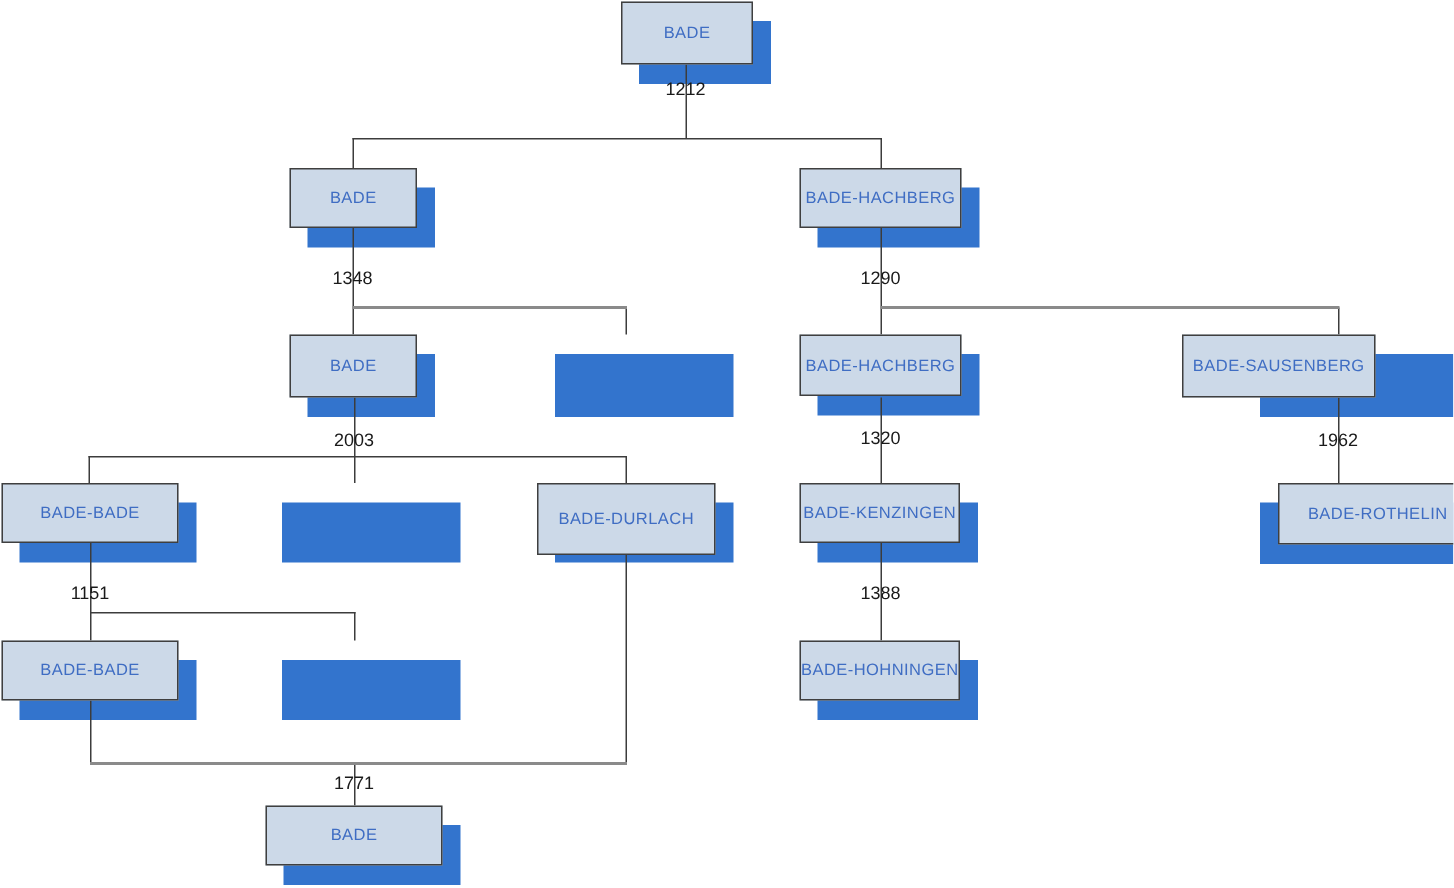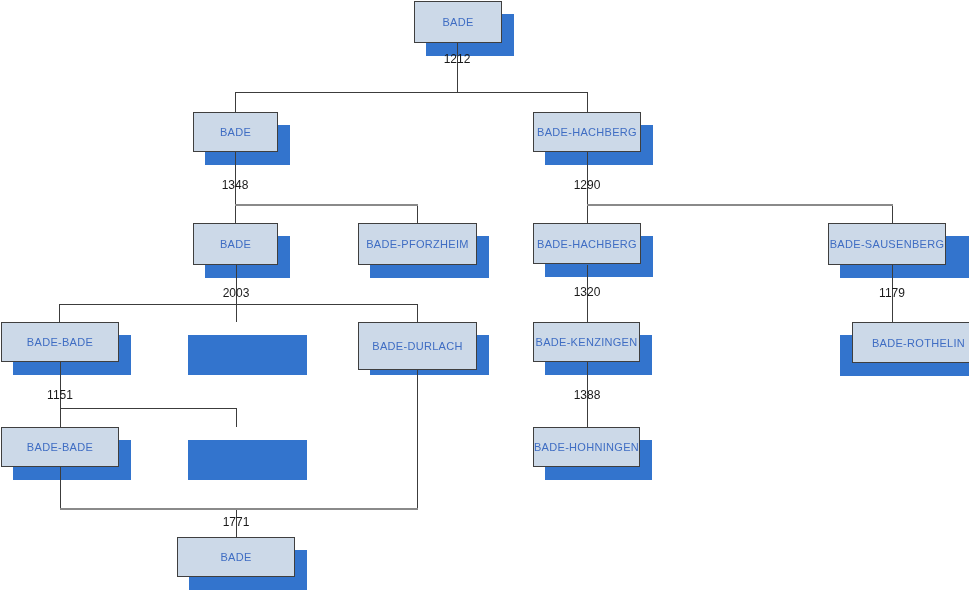--- a/index.html
+++ b/index.html
@@ -69,44 +69,41 @@
   <div class="ln h gray" style="left:587px;top:204px;width:306px"></div>
   <div class="ln h" style="left:59px;top:304px;width:359px"></div>
   <div class="ln h" style="left:60px;top:408px;width:177px"></div>
   <div class="ln h gray" style="left:60px;top:508px;width:358px"></div>
 
   <div class="year" style="left:435px;top:53px">1212</div>
   <div class="year" style="left:213px;top:179px">1348</div>
   <div class="year" style="left:565px;top:179px">1290</div>
   <div class="year" style="left:214px;top:287px">2003</div>
   <div class="year" style="left:565px;top:286px">1320</div>
-  <div class="year" style="left:870px;top:287px">1179</div>
+  <div class="year" style="left:870px;top:287px">1962</div>
   <div class="year" style="left:38px;top:389px">1151</div>
   <div class="year" style="left:565px;top:389px">1388</div>
   <div class="year" style="left:214px;top:516px">1771</div>
 
   <div class="node" style="left:414px;top:1px;width:88px;height:42px">
       <span>BADE</span>
     </div>
   <div class="node" style="left:193px;top:112px;width:85px;height:40px">
       <span>BADE</span>
     </div>
   <div class="node" style="left:533px;top:112px;width:108px;height:40px">
       <span>BADE-HACHBERG</span>
     </div>
   <div class="node" style="left:193px;top:223px;width:85px;height:42px">
       <span>BADE</span>
     </div>
-  <div class="node" style="left:358px;top:223px;width:119px;height:42px">
-      <span>BADE-PFORZHEIM</span>
-    </div>
   <div class="node" style="left:533px;top:223px;width:108px;height:41px">
       <span>BADE-HACHBERG</span>
     </div>
-  <div class="node" style="left:828px;top:223px;width:118px;height:42px">
+  <div class="node" style="left:788px;top:223px;width:129px;height:42px">
       <span>BADE-SAUSENBERG</span>
     </div>
   <div class="node" style="left:1px;top:322px;width:118px;height:40px">
       <span>BADE-BADE</span>
     </div>
   <div class="node" style="left:358px;top:322px;width:119px;height:48px">
       <span>BADE-DURLACH</span>
     </div>
   <div class="node" style="left:533px;top:322px;width:107px;height:40px">
       <span>BADE-KENZINGEN</span>

